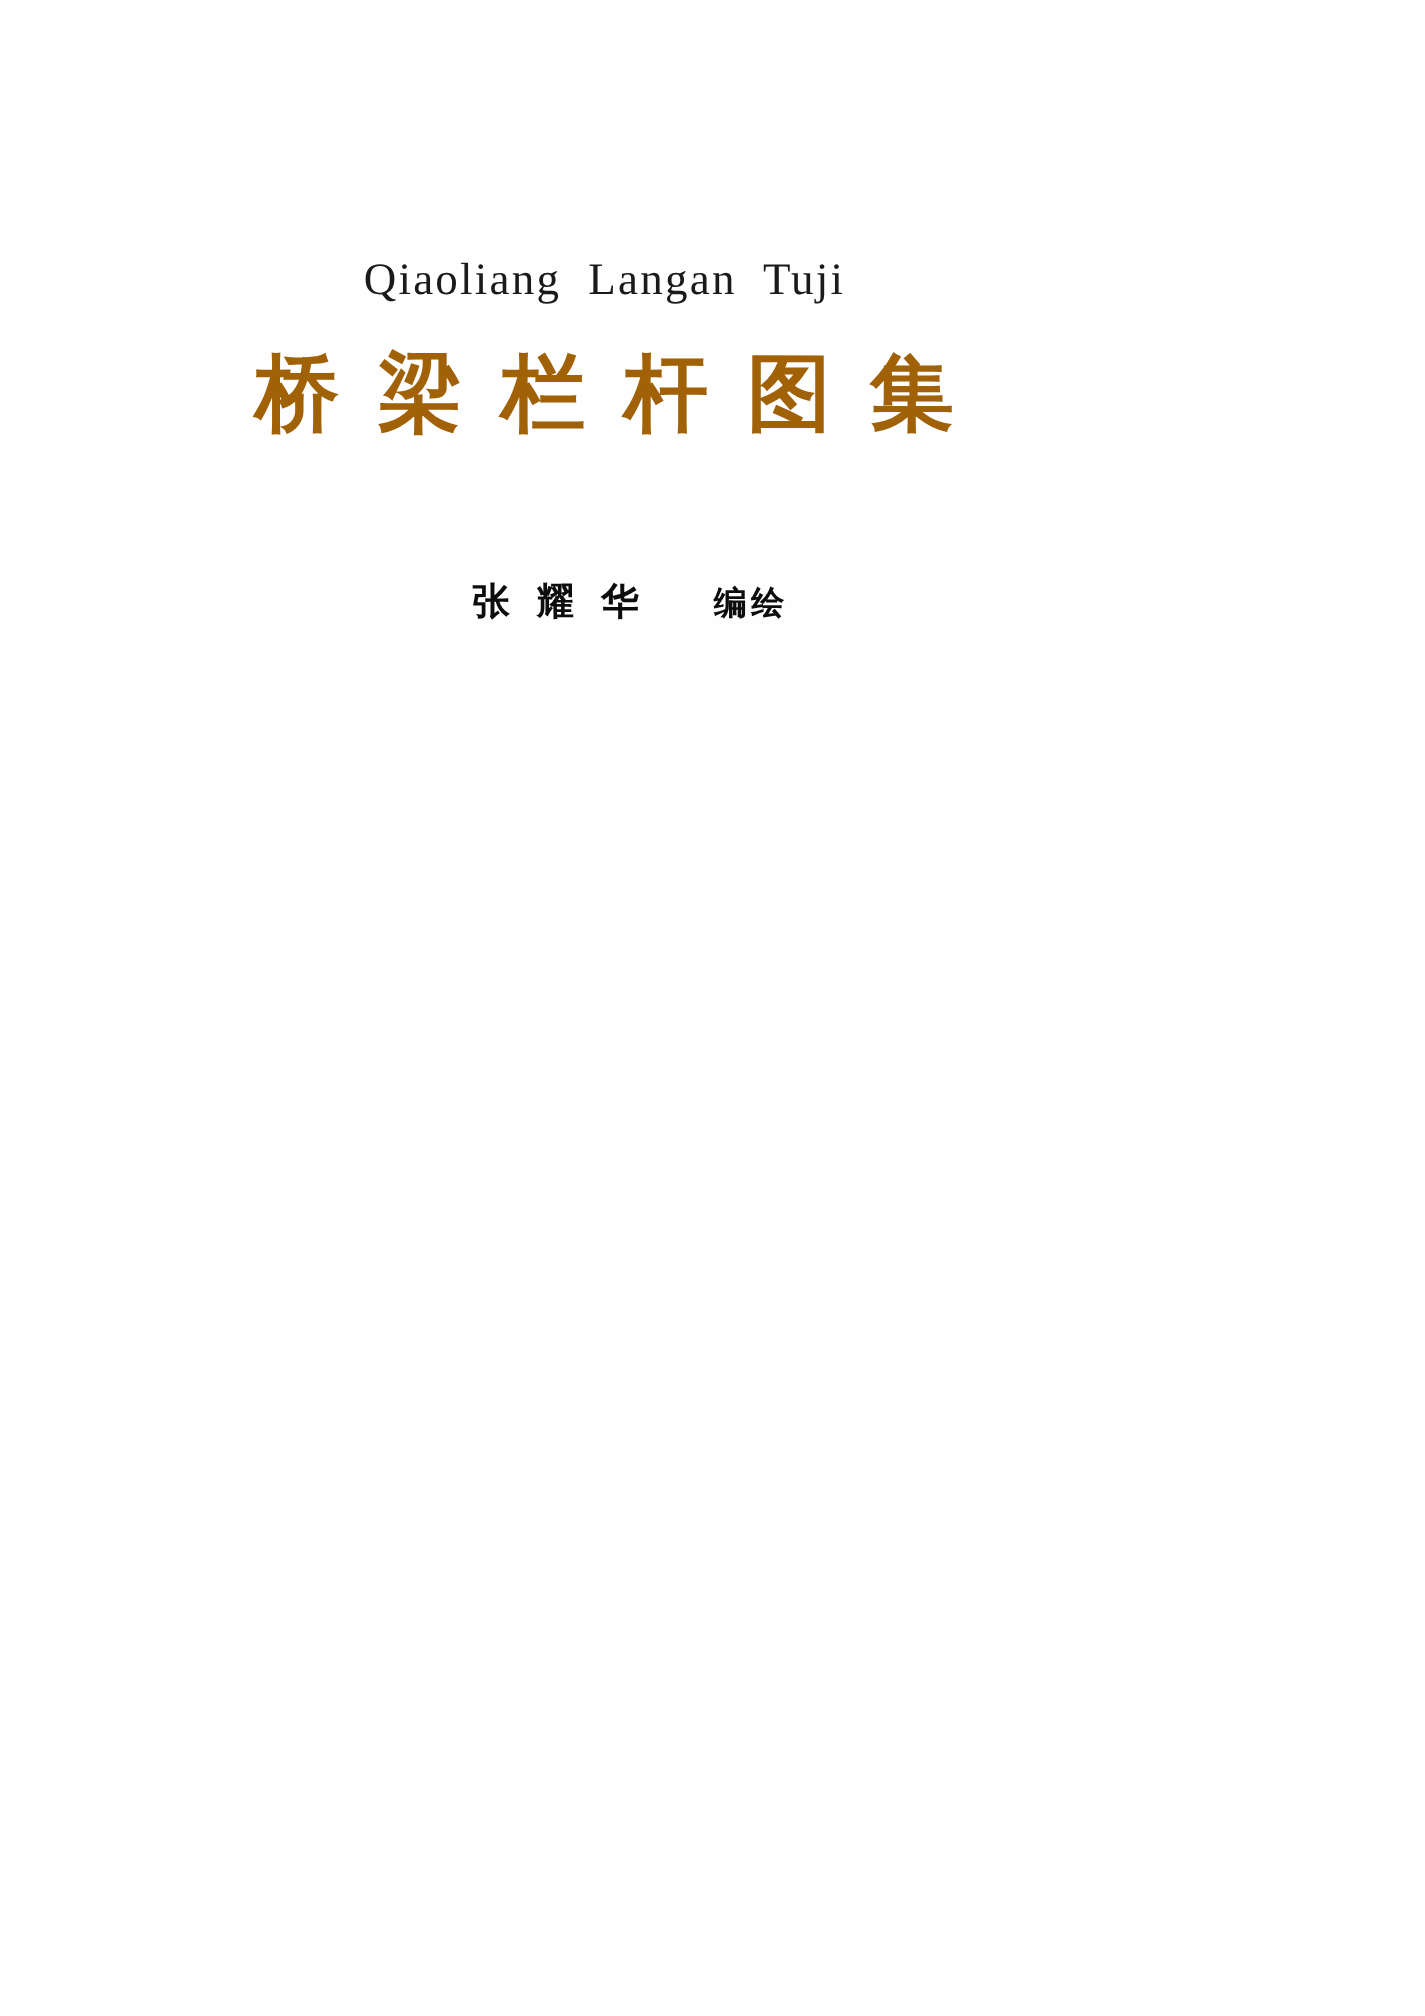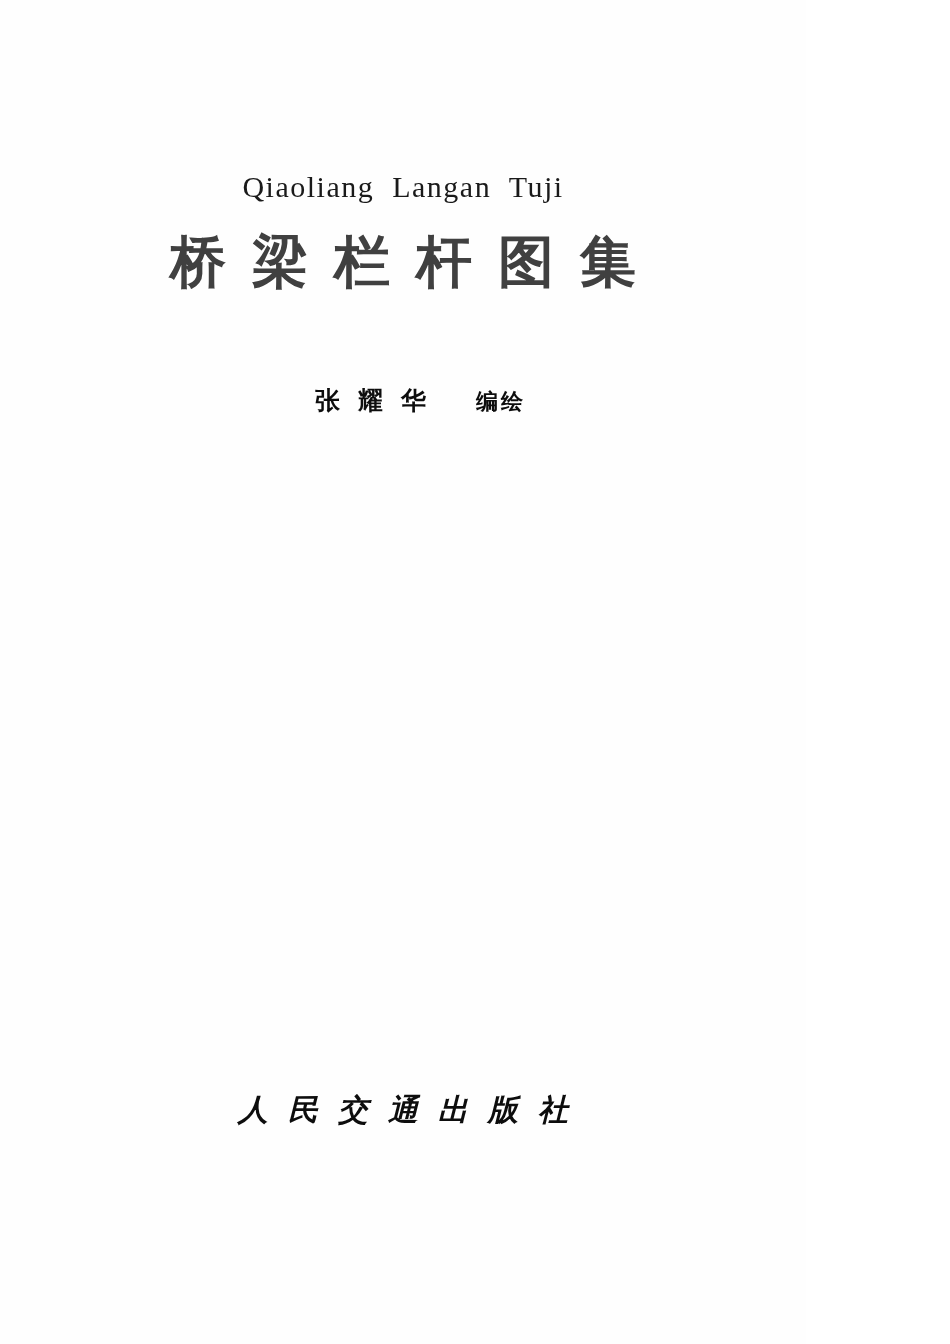--- a/index.html
+++ b/index.html
@@ -36,21 +36,21 @@
     position: absolute;
     top: 225px;
     left: 0;
     width: 100%;
     text-align: center;
     font-family: "DejaVu Sans", sans-serif;
     font-size: 56px;
     font-weight: bold;
     letter-spacing: 26px;
     text-indent: 26px;
-    color: #404040;
+    color: #a16207;
     white-space: pre;
   }
 
   
   .author-line {
     position: absolute;
     top: 355px;
     left: 0;
     width: 100%;
     text-align: center;
@@ -93,15 +93,14 @@
 <div class="page">
 
   <div class="romanized">Qiaoliang  Langan  Tuji</div>
 
   <div class="main-title">桥梁栏杆图集</div>
 
   <div class="author-line">
     <span class="name">张耀华</span><span class="role">编绘</span>
   </div>
 
-  <div class="publisher">人民交通出版社</div>
 
 </div>
 
 </body></html>

